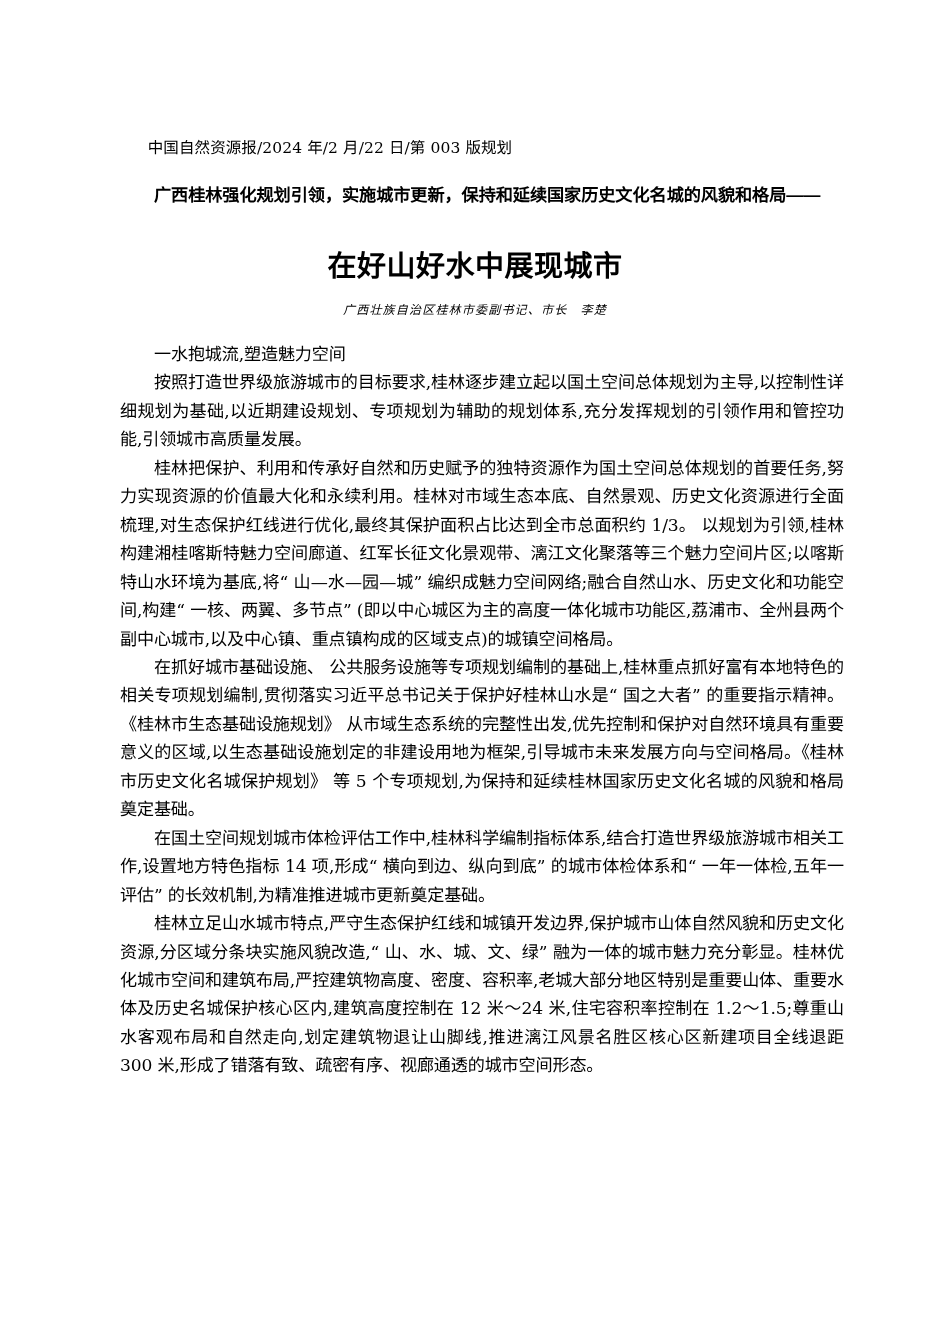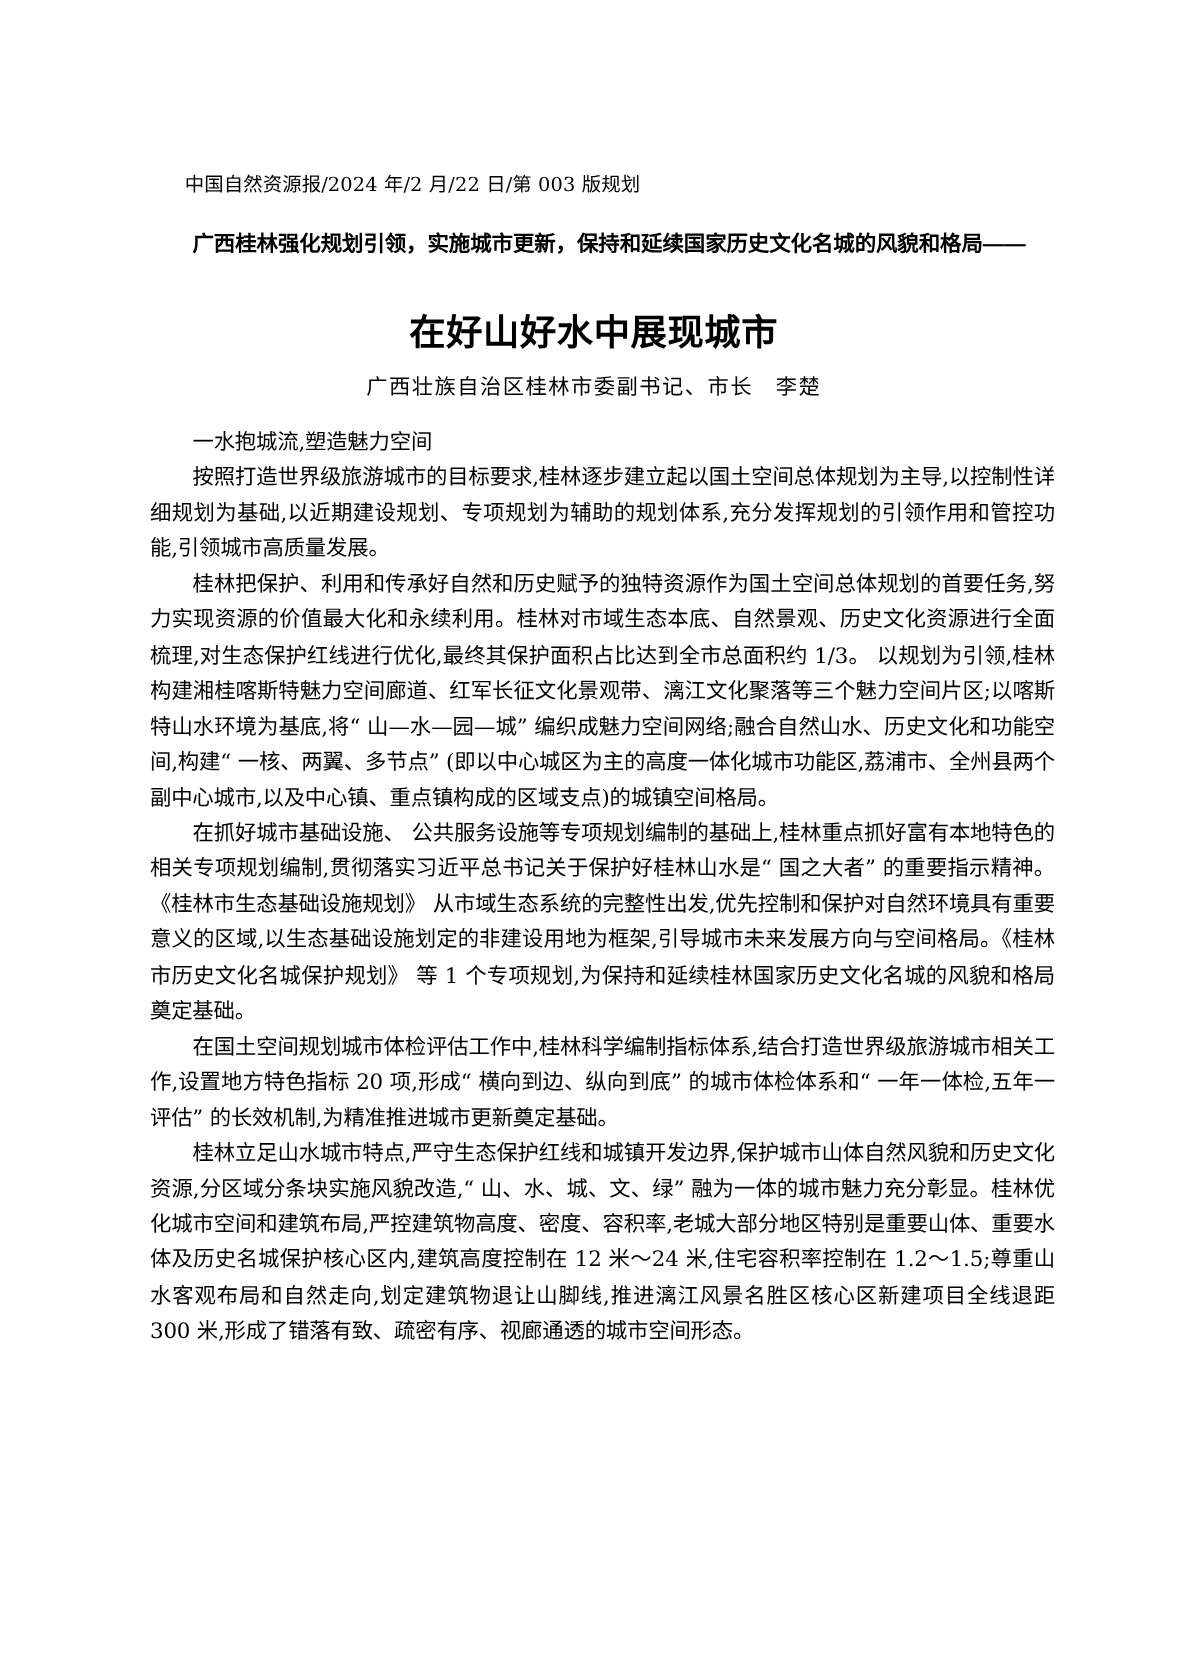--- a/index.html
+++ b/index.html
@@ -68,23 +68,24 @@
     letter-spacing: 0.5px;
   }
 
   
   .byline {
     position: absolute;
     left: 0;
     top: 296px;
     width: 950px;
     text-align: center;
-    font-size: 17px;
+    font-size: 12px;
     line-height: 28px;
     letter-spacing: 1.2px;
+    font-style: italic;
   }
 
   
   .body-block {
     position: absolute;
     left: 120px;
     top: 340px;
     width: 724px;
     font-size: 17.1px;
     line-height: 28.45px;
@@ -121,19 +122,19 @@
   <div class="kicker">广西桂林强化规划引领，实施城市更新，保持和延续国家历史文化名城的风貌和格局——</div>
 
   <h1 class="headline">在好山好水中展现城市</h1>
 
   <div class="byline">广西壮族自治区桂林市委副书记、市长　李楚</div>
 
   <div class="body-block">
       <p>一水抱城流,塑造魅力空间</p>
       <p>按照打造世界级旅游城市的目标要求,桂林逐步建立起以国土空间总体规划为主导,以控制性详细规划为基础,以近期建设规划、专项规划为辅助的规划体系,充分发挥规划的引领作用和管控功能,引领城市高质量发展。</p>
       <p>桂林把保护、利用和传承好自然和历史赋予的独特资源作为国土空间总体规划的首要任务,努力实现资源的价值最大化和永续利用。桂林对市域生态本底、自然景观、历史文化资源进行全面梳理,对生态保护红线进行优化,最终其保护面积占比达到全市总面积约 1/3。 以规划为引领,桂林构建湘桂喀斯特魅力空间廊道、红军长征文化景观带、漓江文化聚落等三个魅力空间片区;以喀斯特山水环境为基底,将“ 山—水—园—城” 编织成魅力空间网络;融合自然山水、历史文化和功能空间,构建“ 一核、两翼、多节点” (即以中心城区为主的高度一体化城市功能区,荔浦市、全州县两个副中心城市,以及中心镇、重点镇构成的区域支点)的城镇空间格局。</p>
-      <p>在抓好城市基础设施、 公共服务设施等专项规划编制的基础上,桂林重点抓好富有本地特色的相关专项规划编制,贯彻落实习近平总书记关于保护好桂林山水是“ 国之大者” 的重要指示精神。《桂林市生态基础设施规划》 从市域生态系统的完整性出发,优先控制和保护对自然环境具有重要意义的区域,以生态基础设施划定的非建设用地为框架,引导城市未来发展方向与空间格局。《桂林市历史文化名城保护规划》 等 1 个专项规划,为保持和延续桂林国家历史文化名城的风貌和格局奠定基础。</p>
-      <p>在国土空间规划城市体检评估工作中,桂林科学编制指标体系,结合打造世界级旅游城市相关工作,设置地方特色指标 20 项,形成“ 横向到边、纵向到底” 的城市体检体系和“ 一年一体检,五年一评估” 的长效机制,为精准推进城市更新奠定基础。</p>
+      <p>在抓好城市基础设施、 公共服务设施等专项规划编制的基础上,桂林重点抓好富有本地特色的相关专项规划编制,贯彻落实习近平总书记关于保护好桂林山水是“ 国之大者” 的重要指示精神。《桂林市生态基础设施规划》 从市域生态系统的完整性出发,优先控制和保护对自然环境具有重要意义的区域,以生态基础设施划定的非建设用地为框架,引导城市未来发展方向与空间格局。《桂林市历史文化名城保护规划》 等 5 个专项规划,为保持和延续桂林国家历史文化名城的风貌和格局奠定基础。</p>
+      <p>在国土空间规划城市体检评估工作中,桂林科学编制指标体系,结合打造世界级旅游城市相关工作,设置地方特色指标 14 项,形成“ 横向到边、纵向到底” 的城市体检体系和“ 一年一体检,五年一评估” 的长效机制,为精准推进城市更新奠定基础。</p>
       <p>桂林立足山水城市特点,严守生态保护红线和城镇开发边界,保护城市山体自然风貌和历史文化资源,分区域分条块实施风貌改造,“ 山、水、城、文、绿” 融为一体的城市魅力充分彰显。桂林优化城市空间和建筑布局,严控建筑物高度、密度、容积率,老城大部分地区特别是重要山体、重要水体及历史名城保护核心区内,建筑高度控制在 12 米～24 米,住宅容积率控制在 1.2～1.5;尊重山水客观布局和自然走向,划定建筑物退让山脚线,推进漓江风景名胜区核心区新建项目全线退距 300 米,形成了错落有致、疏密有序、视廊通透的城市空间形态。</p>
     </div>
 
 
 </div>
 
 </body></html>

